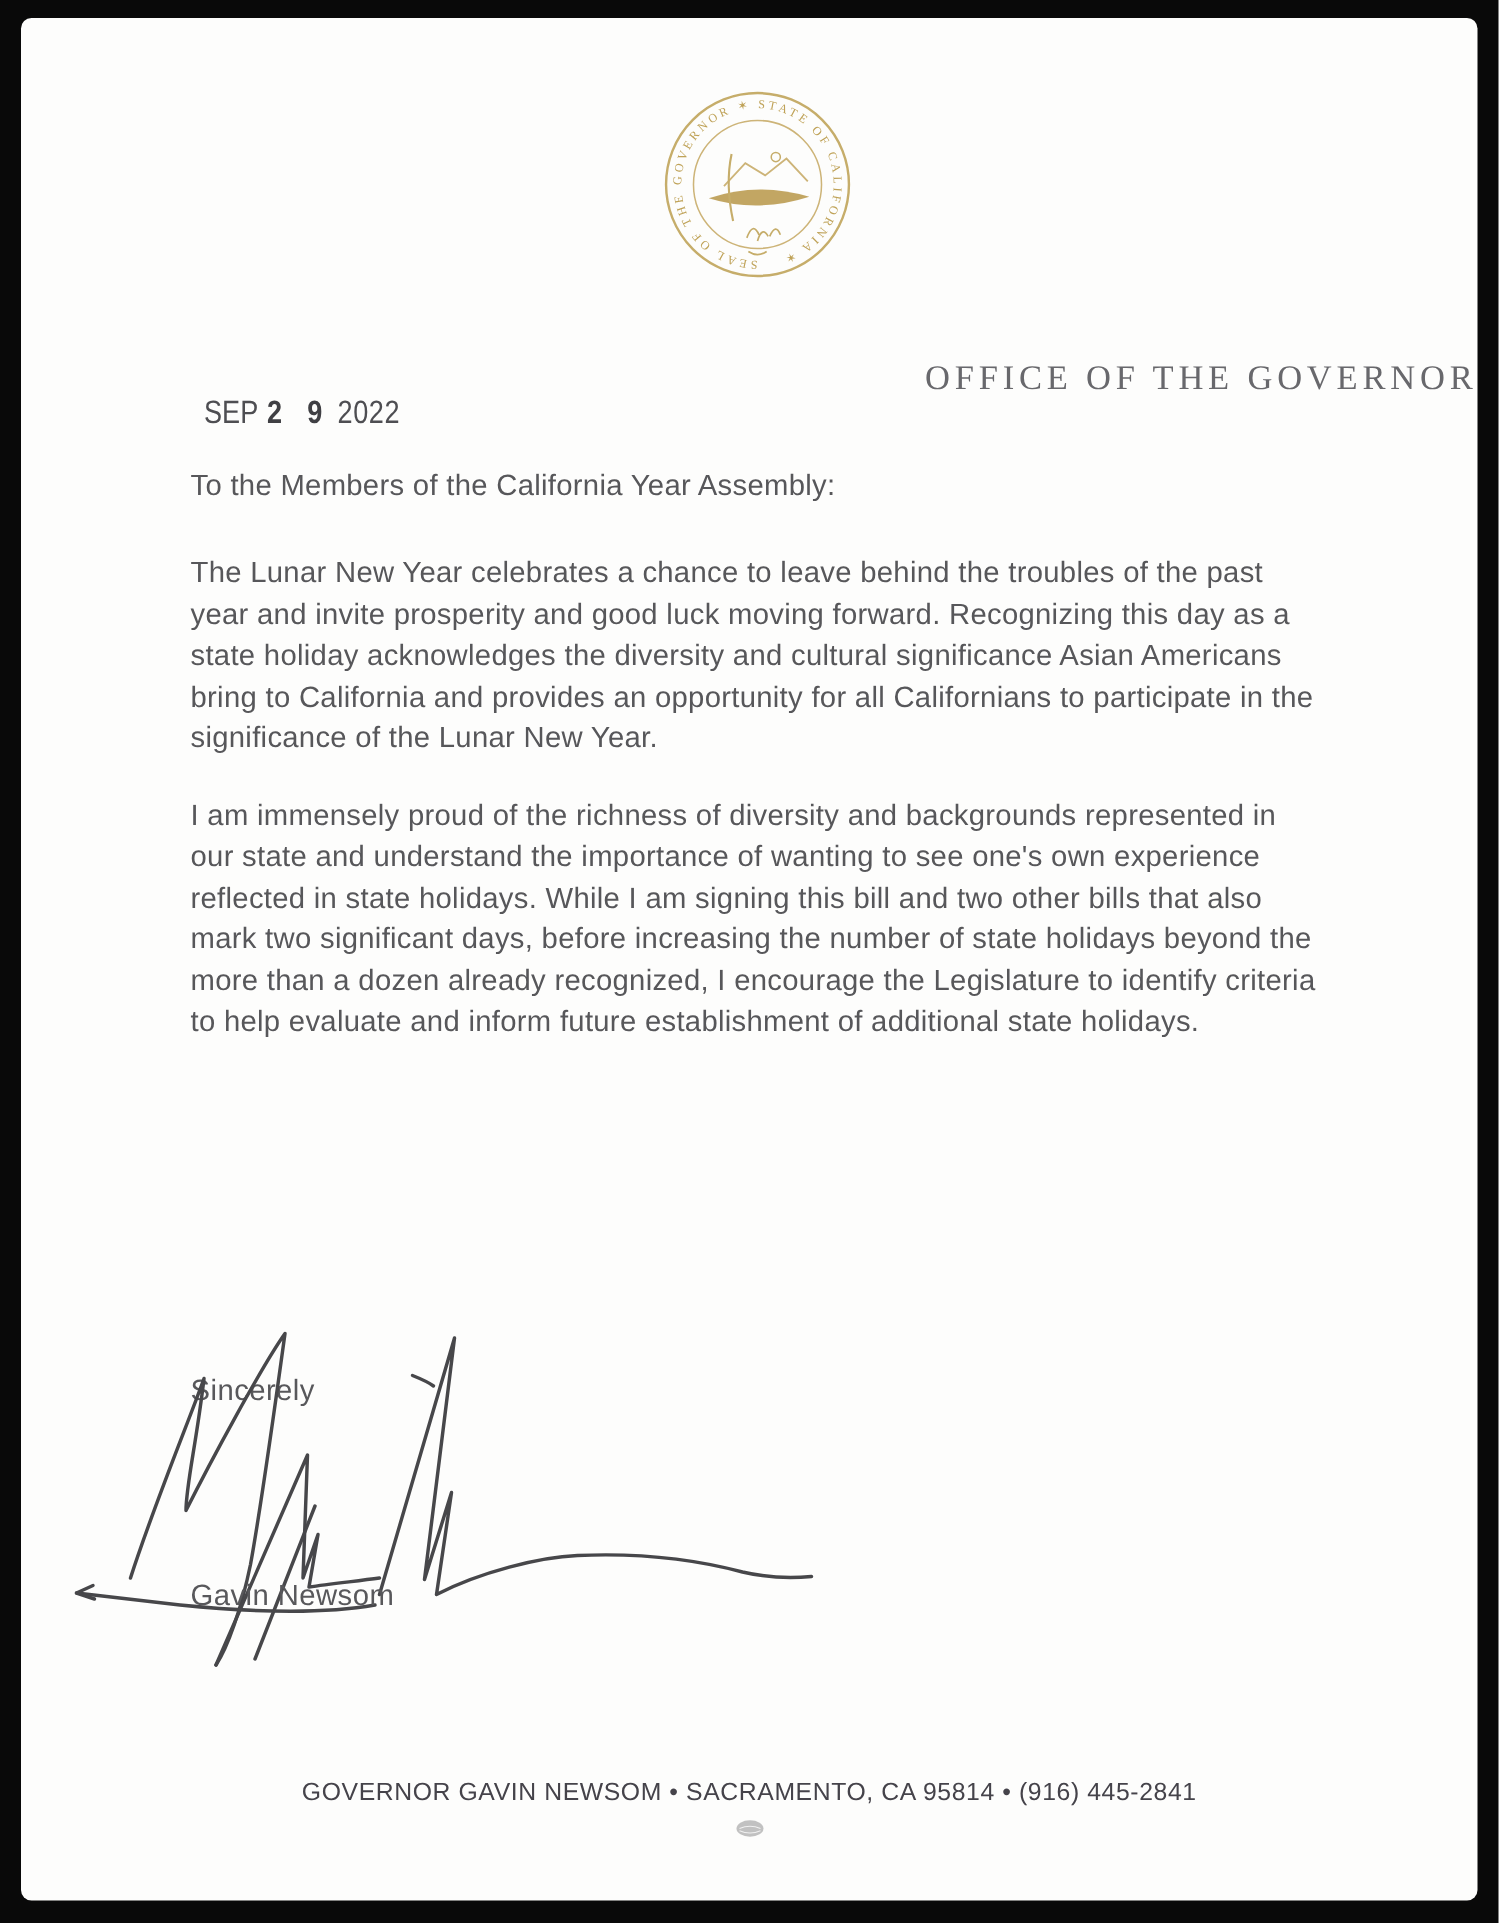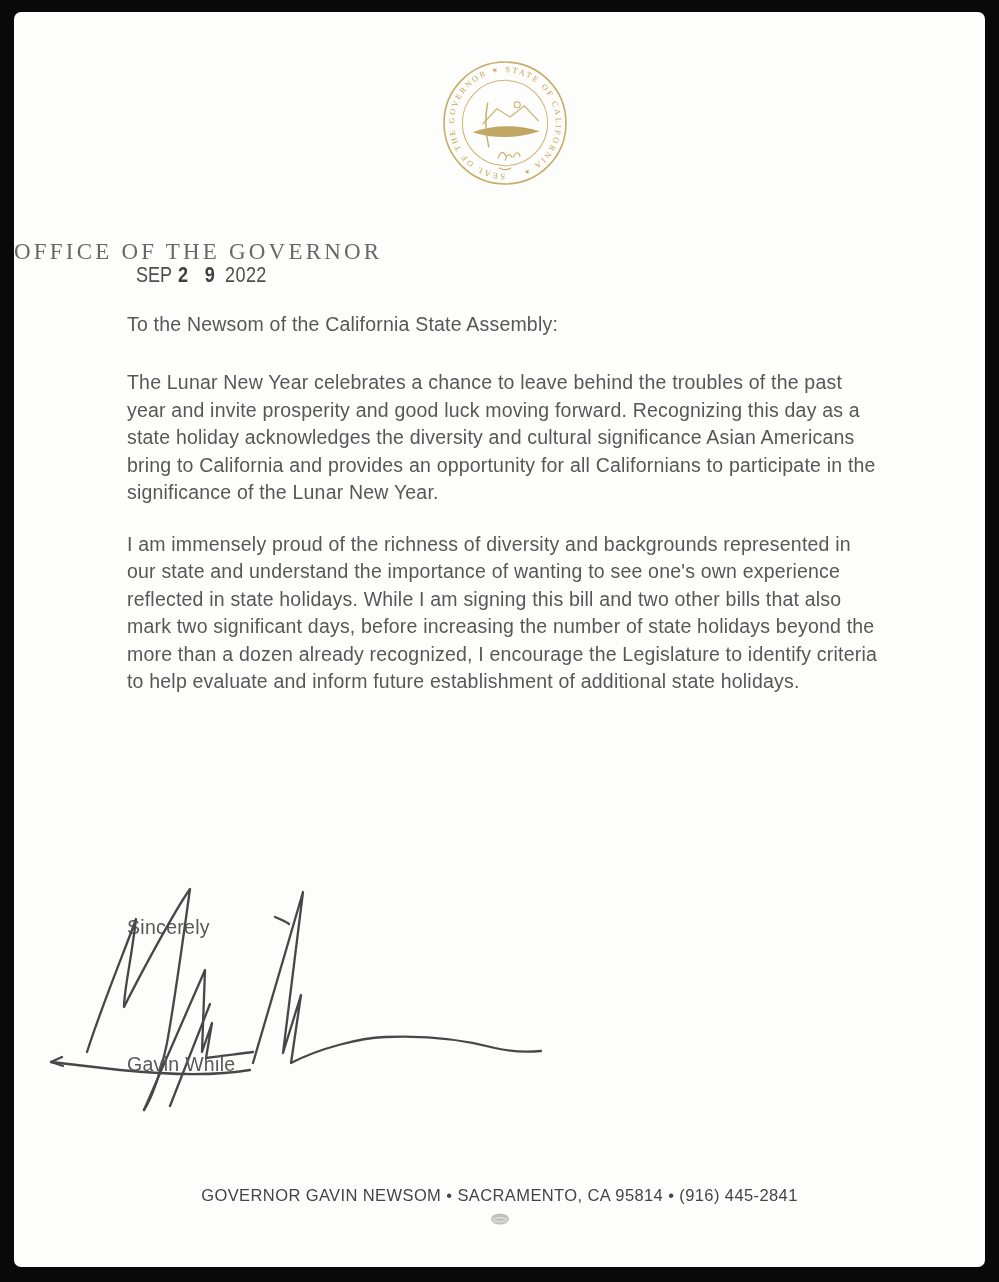--- a/index.html
+++ b/index.html
@@ -7,21 +7,21 @@
     width:999px;height:1282px;position:relative;
     background:#090909;
     font-family:"Liberation Sans", sans-serif;
   }
   .page{
     position:absolute;left:14px;top:12px;right:14px;bottom:15px;
     background:#fdfdfc;border-radius:7px;overflow:hidden;
   }
   .seal{position:absolute;left:428px;top:48px;}
   .heading{
-    position:absolute;left:0;right:0;top:227px;text-align:left;
+    position:absolute;left:0;right:0;top:227px;text-align:right;
     font-family:"Liberation Serif","DejaVu Serif",serif;
     font-size:23px;letter-spacing:3.2px;color:#68686c;font-weight:400;
   }
   .stamp{
     position:absolute;left:122px;top:251px;
     font-size:21.5px;color:#4e4e52;white-space:nowrap;
     transform:scaleX(.84);transform-origin:left top;
   }
   .stamp .day{font-weight:700;letter-spacing:7px;margin:0 5px 0 7px;color:#404044;}
   .stamp .yr{letter-spacing:.5px;}
@@ -70,42 +70,42 @@
     <path d="M 45,42 C 42,56 43,72 46,86" fill="none" stroke="#c6ad6a" stroke-width="1.4"></path>
     <circle cx="74" cy="44" r="3" fill="none" stroke="#c6ad6a" stroke-width="1"></circle>
     <path d="M 55,97 q 4,-11 8,-2 M 62,99 q 3,-10 7,-3 M 70,96 q 4,-9 7,-1" fill="none" stroke="#c6ad6a" stroke-width="1.1"></path>
     <path d="M 56,106 q 6,4 12,0" fill="none" stroke="#c6ad6a" stroke-width="1.2"></path>
   </svg>
 
   <div class="heading">OFFICE OF THE GOVERNOR</div>
 
   <div class="stamp"><span>SEP</span><span class="day">2 9</span><span class="yr">2022</span></div>
 
-  <div class="salutation">To the Newsom of the California State Assembly:</div>
+  <div class="salutation">To the Members of the California Year Assembly:</div>
 
   <div class="bodytext">
     <p>The Lunar New Year celebrates a chance to leave behind the troubles of the past year and invite prosperity and good luck moving forward. Recognizing this day as a state holiday acknowledges the diversity and cultural significance Asian Americans bring to California and provides an opportunity for all Californians to participate in the significance of the Lunar New Year.</p>
     <p>I am immensely proud of the richness of diversity and backgrounds represented in our state and understand the importance of wanting to see one's own experience reflected in state holidays. While I am signing this bill and two other bills that also mark two significant days, before increasing the number of state holidays beyond the more than a dozen already recognized, I encourage the Legislature to identify criteria to help evaluate and inform future establishment of additional state holidays.</p>
   </div>
 
   <div class="closing">Sincerely</div>
 
   <svg class="signature" width="560" height="250" viewBox="0 0 560 250">
     <g fill="none" stroke="#47474a" stroke-width="2.3" stroke-linecap="round" stroke-linejoin="round">
       <path d="M 47,172 C 62,125 88,62 96,39 C 91,82 84,110 84,127 C 100,95 135,30 150,9 C 143,60 133,130 127,163 C 121,192 112,218 104,230"></path>
       <path d="M 104,230 L 165,90 L 162,172 L 172,143 L 166,178 C 180,176 198,174 213,172"></path>
       <path d="M 130,226 L 170,124"></path>
       <path d="M 213,183 L 263,12 L 243,173 L 261,115 L 251,183 C 280,168 320,158 345,157 C 390,155 425,160 455,168 C 472,172 490,172 501,171"></path>
       <path d="M 210,190 C 170,197 120,194 80,190 C 55,187 30,184 11,182"></path>
       <path d="M 11,182 l 11,-5 M 11,182 l 12,4"></path>
       <path d="M 235,37 C 240,39 245,41 249,44"></path>
     </g>
   </svg>
 
-  <div class="signer">Gavin While</div>
+  <div class="signer">Gavin Newsom</div>
 
   <div class="footer">GOVERNOR GAVIN NEWSOM • SACRAMENTO, CA 95814 • (916) 445-2841</div>
 
   <div class="unionbug">
     <svg width="26" height="16" viewBox="0 0 26 16">
       <ellipse cx="13" cy="8" rx="9" ry="5.5" fill="#8f8f90" opacity=".55"></ellipse>
       <path d="M 6,8 q 7,-3 14,0 M 6,9.5 q 7,3 14,0" stroke="#fdfdfc" stroke-width=".8" fill="none" opacity=".8"></path>
     </svg>
   </div>
 

